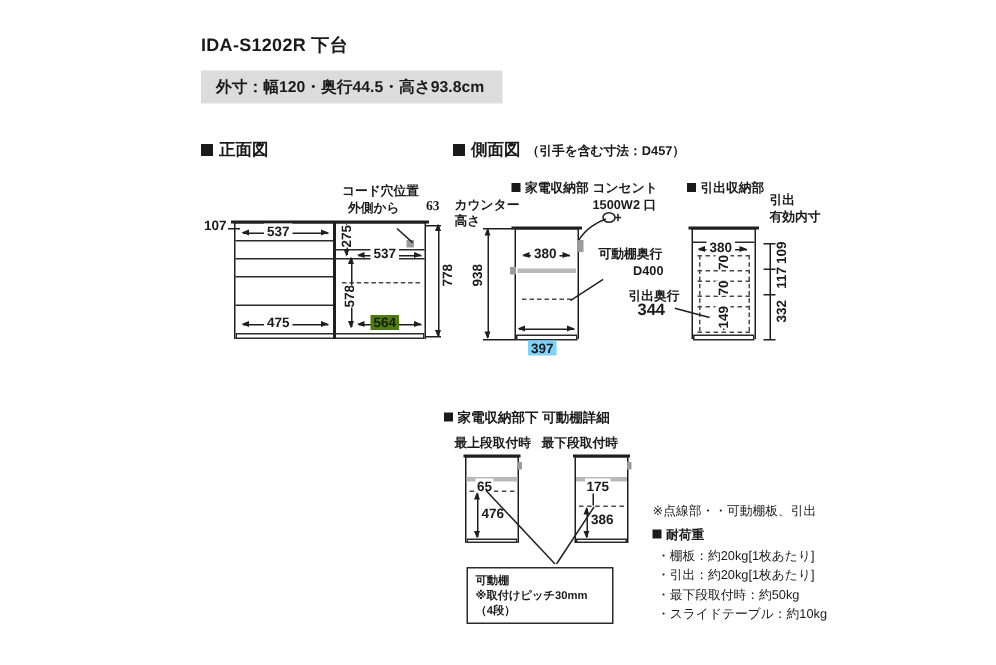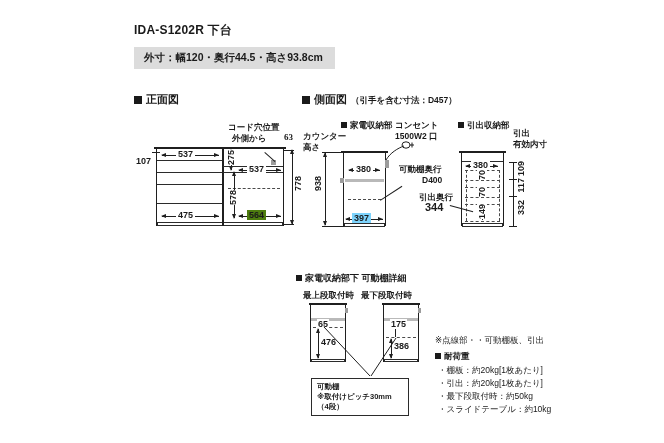--- a/index.html
+++ b/index.html
@@ -95,21 +95,21 @@
     <div class="hl" style="left:157px;top:184px;width:65px;"></div>
     <div class="hl" style="left:157px;top:203px;width:65px;"></div>
 
     <div class="hl" style="left:223px;top:166px;width:60px;"></div>
     <div class="hl" style="left:223px;top:172px;width:60px;"></div>
     <div class="dash-h" style="left:228px;top:188px;width:52px;"></div>
 
     <div class="shade2" style="left:271px;top:160px;width:5px;height:5px;"></div>
     <div class="lead" style="left:265px;top:152px;width:14px;transform:rotate(42deg);"></div>
 
-    <div class="num" style="left:136px;top:156px;">107</div>
+    <div class="num" style="left:136px;top:145px;">107</div>
     <div class="dim-h" style="left:152px;top:152px;width:8px;"></div>
 
     <div class="dim-h" style="left:162px;top:155px;width:57px;"></div>
     <div class="arrL" style="left:161px;top:152.5px;"></div>
     <div class="arrR" style="left:214px;top:152.5px;"></div>
     <div class="num" style="left:176px;top:149px;background:#fff;padding:0 2px;">537</div>
 
     <div class="dim-v" style="left:231px;top:150px;height:20px;"></div>
     <div class="arrU" style="left:228.5px;top:149px;"></div>
     <div class="arrD" style="left:228.5px;top:166px;"></div>
@@ -192,21 +192,21 @@
     <div class="num-v" style="left:313px;top:176px;">938</div>
 
     <div class="dim-h" style="left:349px;top:170px;width:31px;"></div>
     <div class="arrL" style="left:348px;top:167.5px;"></div>
     <div class="arrR" style="left:375px;top:167.5px;"></div>
     <div class="num" style="left:354px;top:164px;background:#fff;padding:0 2px;">380</div>
 
     <div class="dim-h" style="left:346px;top:219px;width:37px;"></div>
     <div class="arrL" style="left:345px;top:216.5px;"></div>
     <div class="arrR" style="left:378px;top:216.5px;"></div>
-    <div class="num" style="left:352px;top:213px;background:#7dd3fc;padding:0 2px;">397</div>
+    <div class="num" style="left:352px;top:227px;background:#7dd3fc;padding:0 2px;">397</div>
   </div>
 
   <div>
     <div class="mini-head" style="left:458px;top:120px;">
       <span class="sq"></span><span>引出収納部</span>
     </div>
 
     <div class="bx2" style="left:461px;top:152px;width:43px;height:74px;"></div>
     <div class="hl-th" style="left:459px;top:151px;width:47px;"></div>
     <div class="bx" style="left:462px;top:223px;width:41px;height:4px;"></div>

